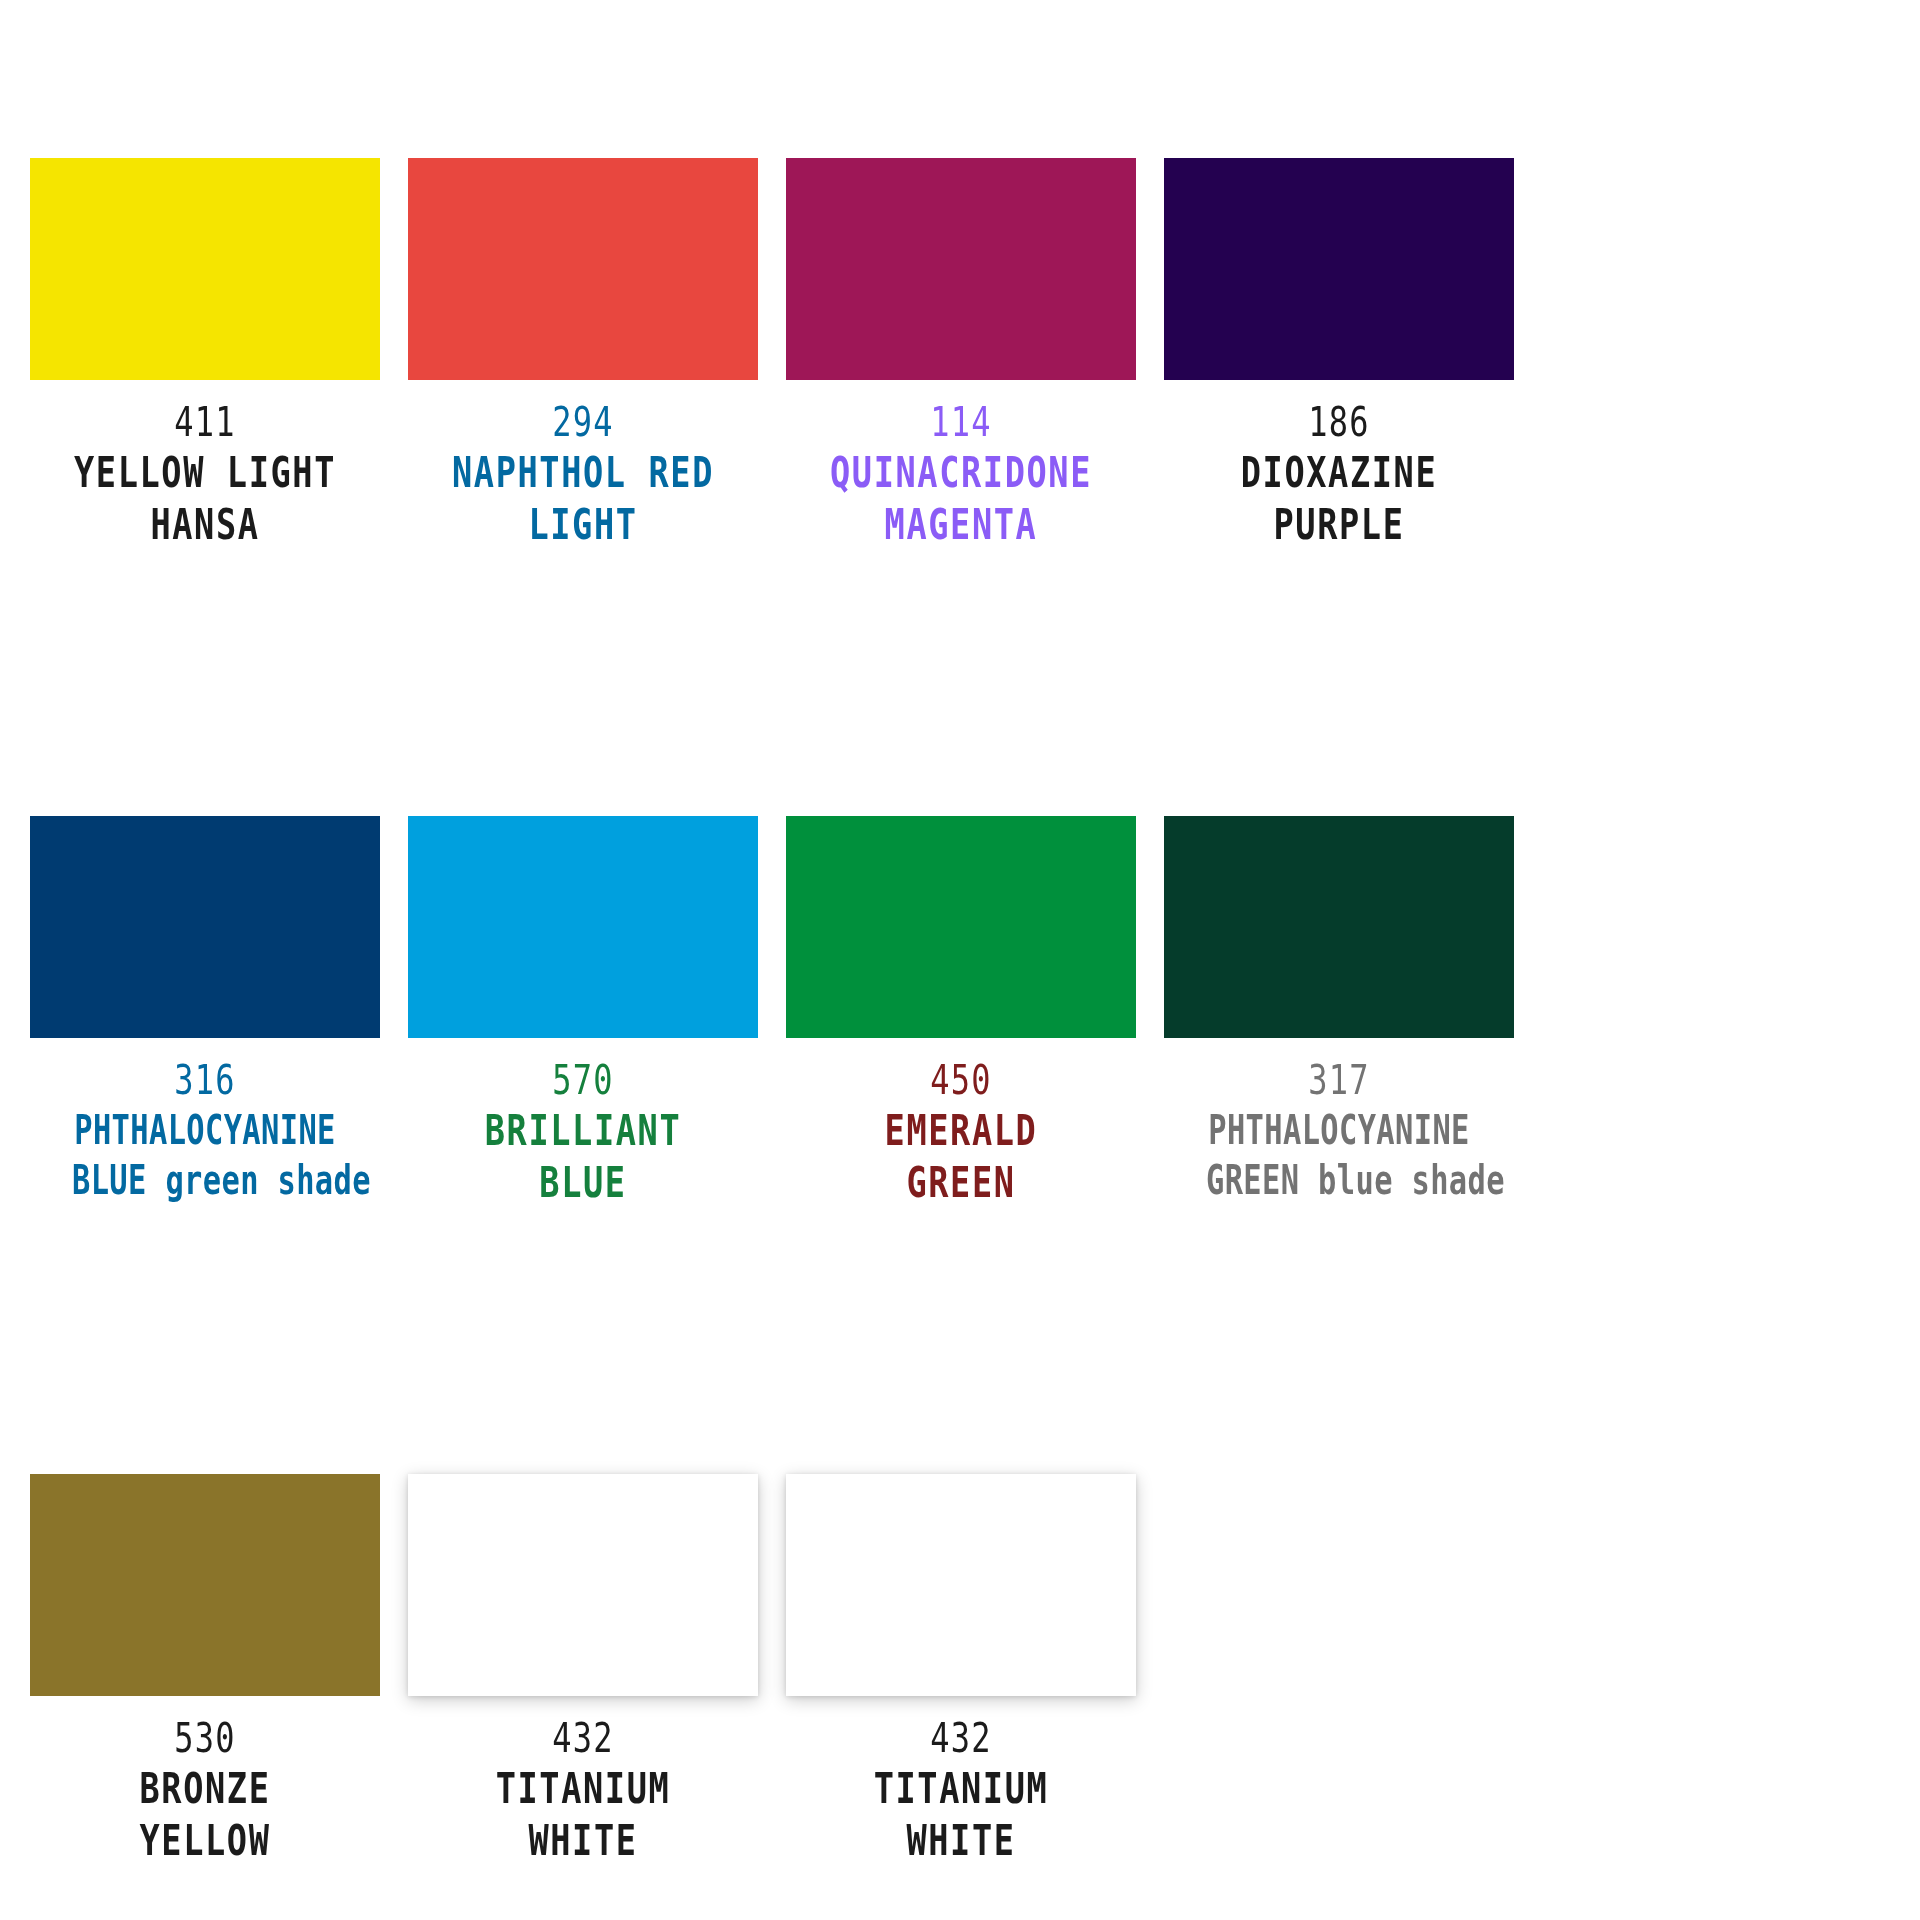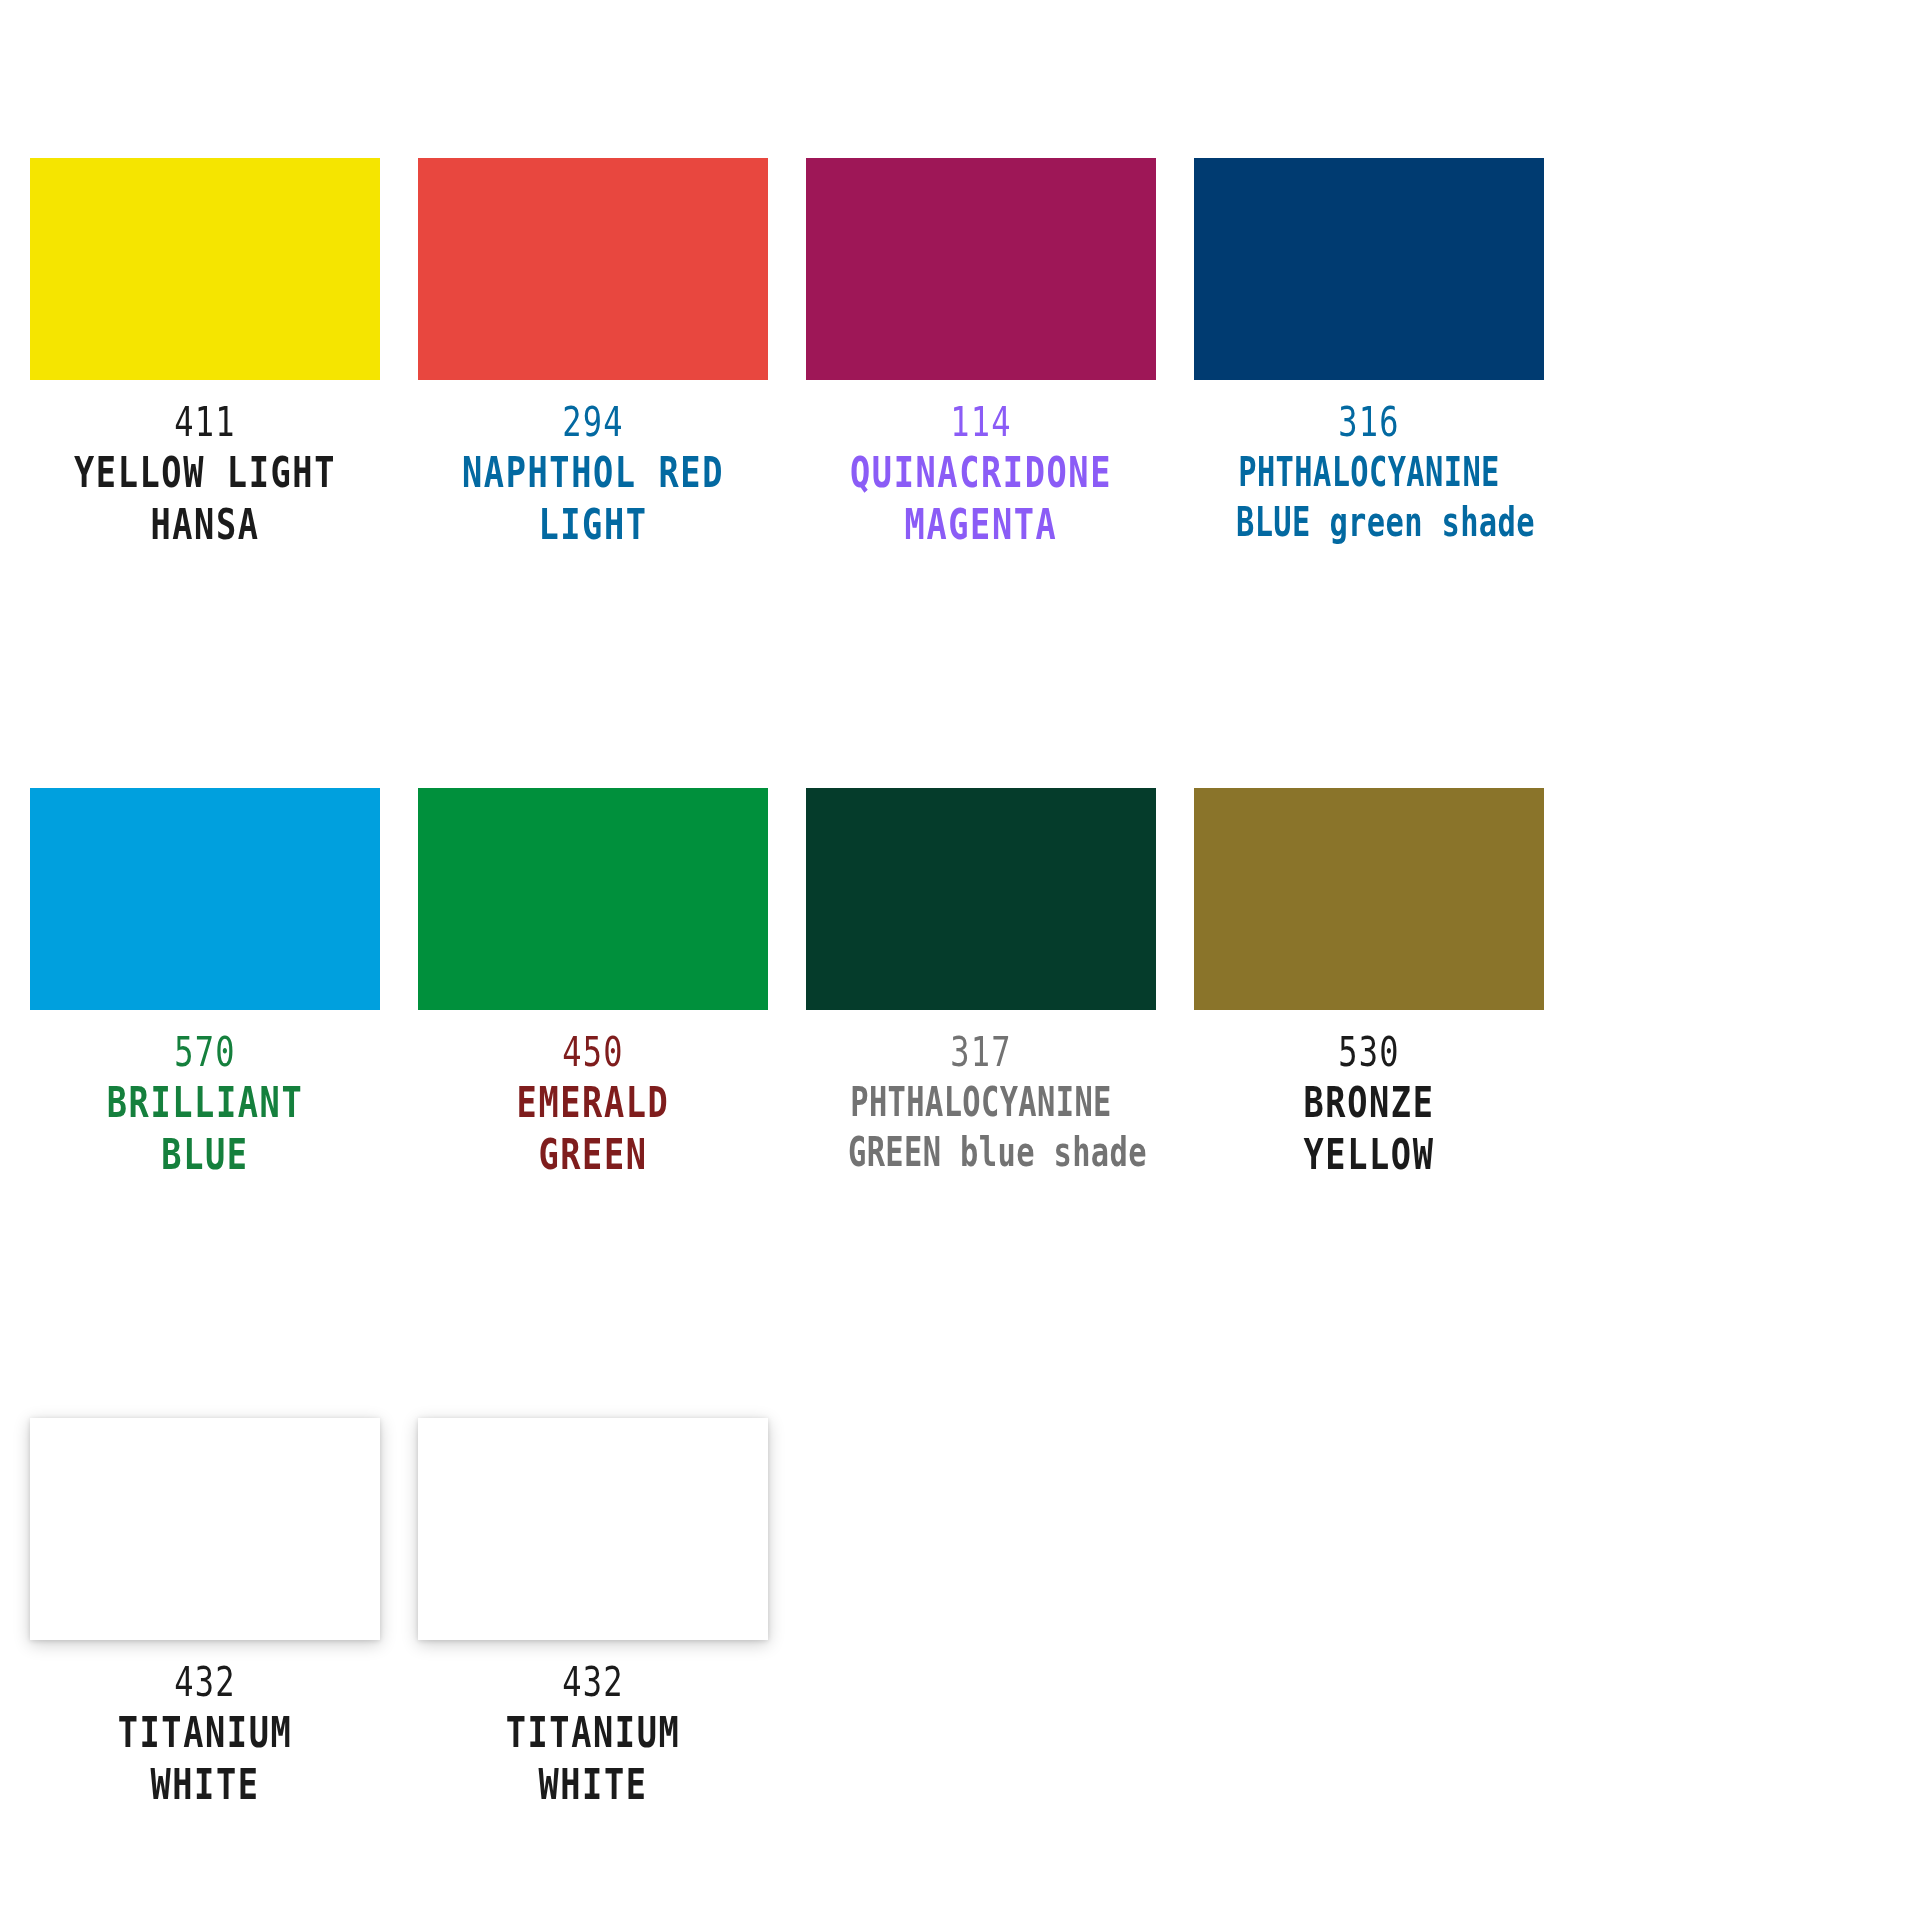--- a/index.html
+++ b/index.html
@@ -27,20 +27,21 @@
 
   .grid {
     position: absolute;
     left: 30px;
     top: 158px;
     width: 1860px;
     display: grid;
     grid-template-columns: repeat(4, 350px);
     column-gap: 38px;
     row-gap: 0px;
+    gap: 28px;
   }
 
   .cell {
     width: 350px;
     box-sizing: border-box;
     margin-bottom: 242px;
   }
   .cell.r3 { margin-bottom: 4px; }
 
   .swatch {
@@ -114,20 +115,28 @@
 
     <div class="cell r1">
       <div class="swatch" style="background-color: rgb(158, 23, 87);"></div>
       <div class="labels" style="color: #8b5cf6;">
         <span class="code">114</span>
         <span class="name-line">QUINACRIDONE</span>
         <span class="name-line">MAGENTA</span>
       </div>
     </div>
 
+    <div class="cell r1">
+      <div class="swatch" style="background-color: rgb(36, 1, 80);"></div>
+      <div class="labels" style="color: rgb(27, 27, 27);">
+        <span class="code">186</span>
+        <span class="name-line">DIOXAZINE</span>
+        <span class="name-line">PURPLE</span>
+      </div>
+    </div>
 
     <div class="cell r2">
       <div class="swatch" style="background-color: rgb(0, 59, 113);"></div>
       <div class="labels" style="color: #0369a1;">
         <span class="code">316</span>
         <span class="name-line tight">PHTHALOCYANINE</span>
         <span class="name-line tight">BLUE green shade</span>
       </div>
     </div>
 

